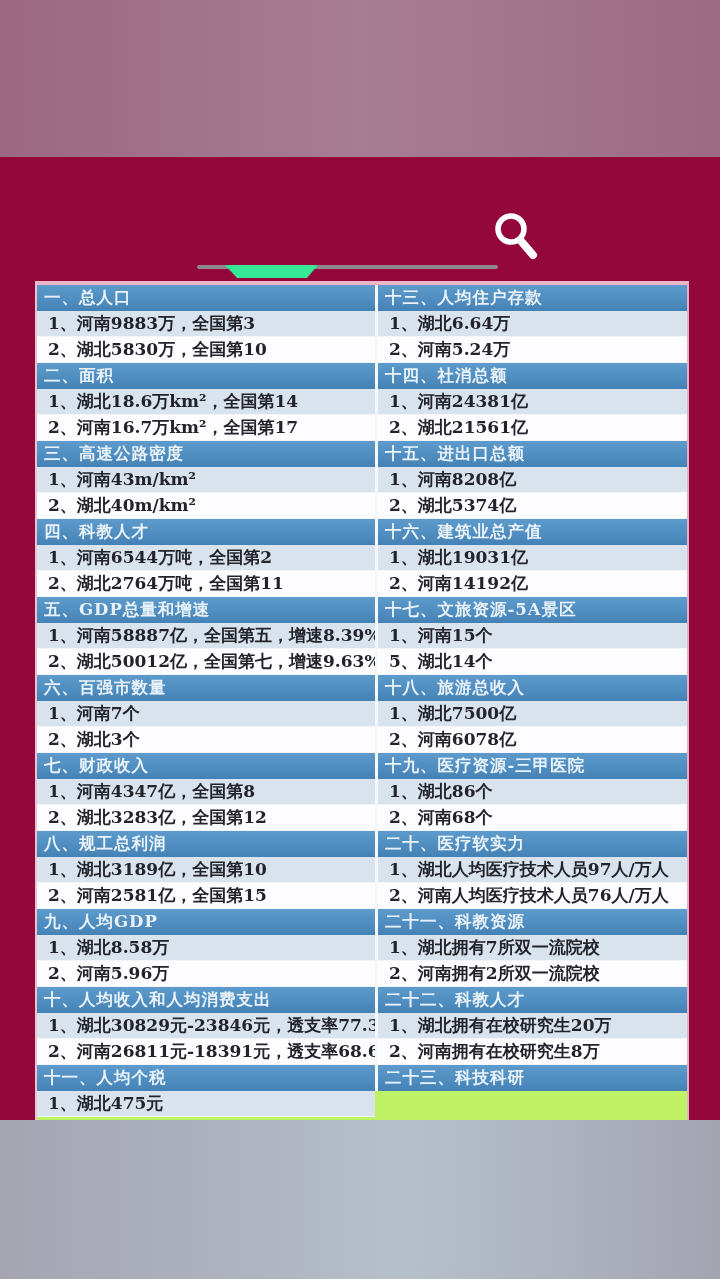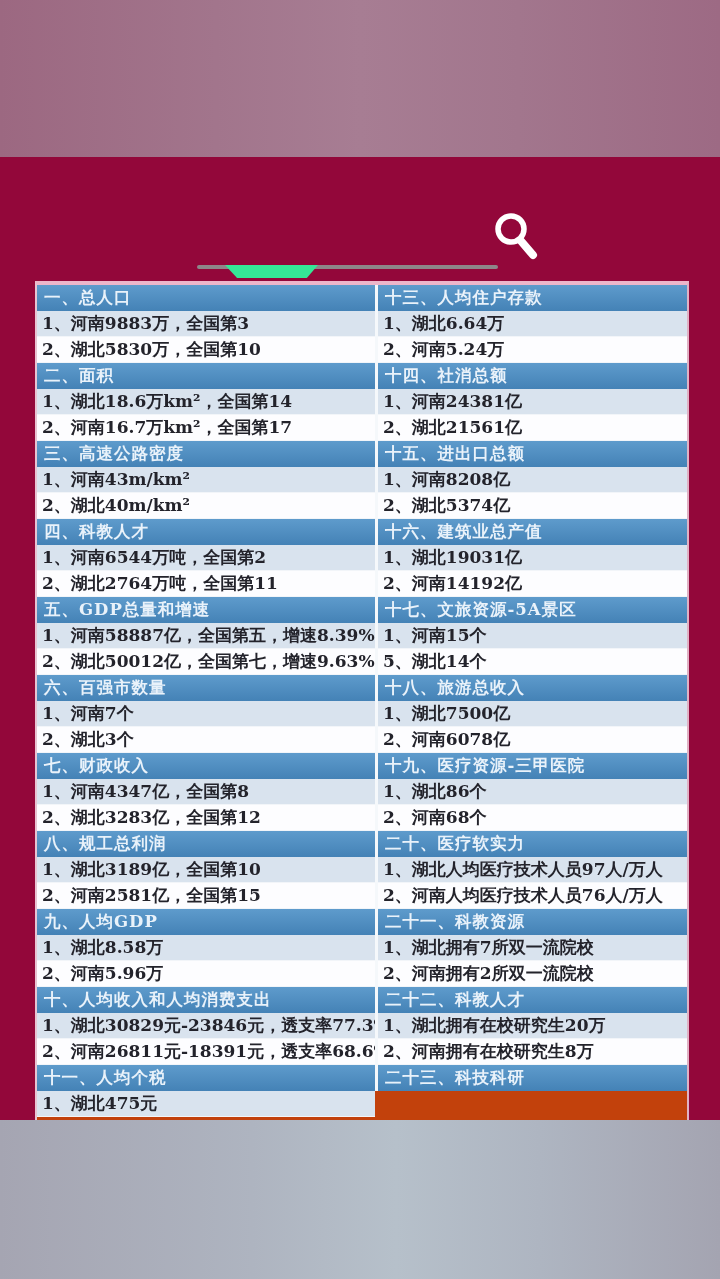--- a/index.html
+++ b/index.html
@@ -17,29 +17,29 @@
 
   .progress-track{position:absolute;left:197px;top:265px;width:301px;height:4px;
     background:#8d8789;border-radius:2px;}
   .progress-thumb{position:absolute;left:225px;top:265px;width:93px;height:13px;
     background:#35e796;
     clip-path:polygon(0% 0%,100% 0%,88% 100%,13% 100%);}
 
   .cmp-table{position:absolute;left:35px;top:281px;width:654px;height:841px;
     box-sizing:border-box;overflow:hidden;z-index:2;
     border-top:4px solid #edb6ca;border-left:2px solid #e8c3d2;border-right:2px solid #e0b2c5;
-    background:#c2410c;display:flex;align-items:flex-start;}
+    background:#bef264;display:flex;align-items:flex-start;}
   .col{display:block;}
   .col-left{width:338px;}
   .col-right{width:309px;border-left:3px solid #f5f8fb;}
   .sec-header{height:26px;line-height:26px;box-sizing:border-box;
     padding-left:7px;font-size:16.5px;font-weight:700;letter-spacing:1px;
     color:#e9f2fa;background:linear-gradient(#5e9bcc,#4482b6);
     white-space:nowrap;overflow:hidden;}
-  .row{height:26px;line-height:25px;box-sizing:border-box;padding-left:5px;
+  .row{height:26px;line-height:25px;box-sizing:border-box;padding-left:11px;
     font-size:17px;font-weight:700;color:#23232b;white-space:nowrap;overflow:hidden;
     border-bottom:1px solid #f2f5f9;}
   .r1{background:#d9e3ee;}
   .r2{background:#fdfdff;}
   .partial-header{position:absolute;left:0;top:836px;width:100%;height:6px;
     background:linear-gradient(#5e9bcc,#4e8ec2);}
 </style>
 </head>
 <body>
 

